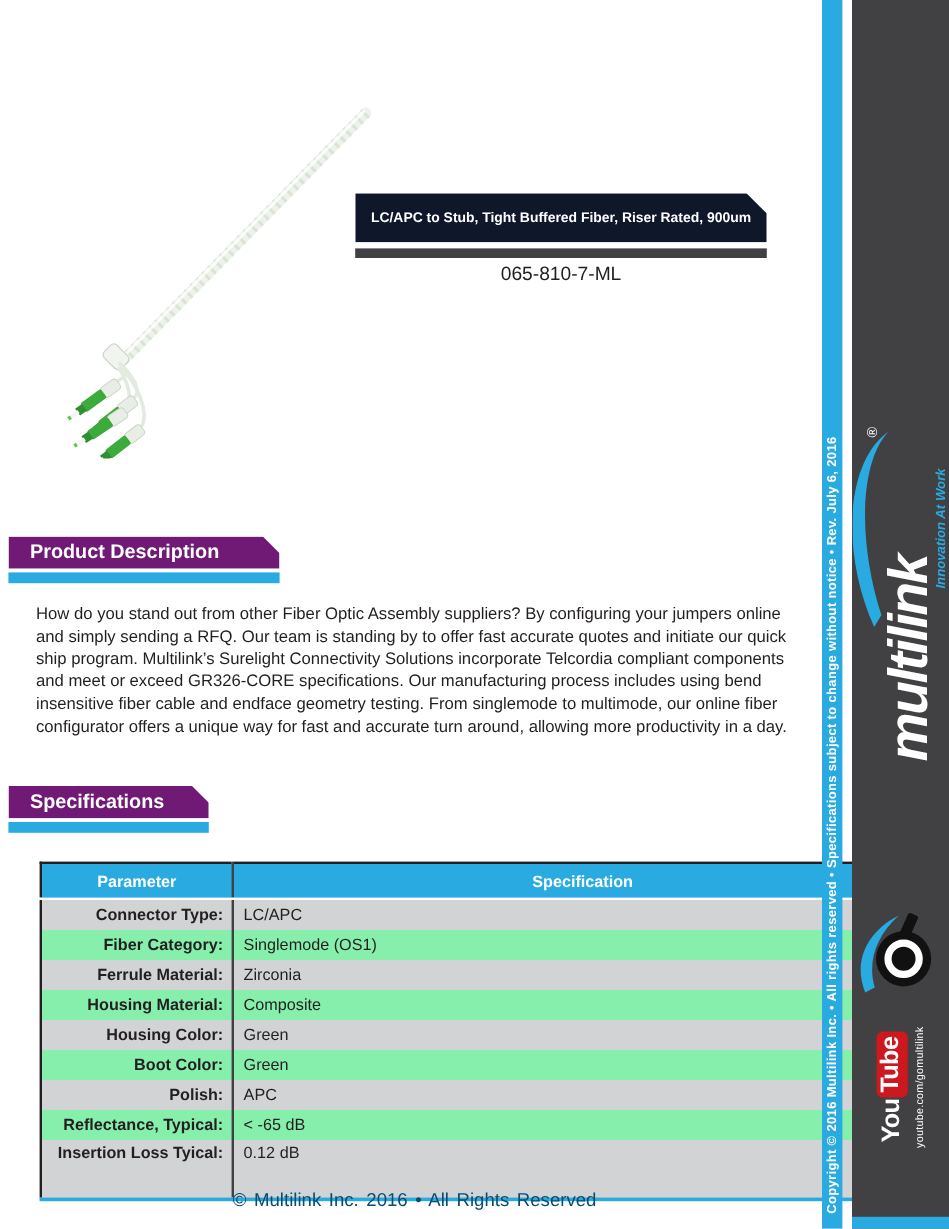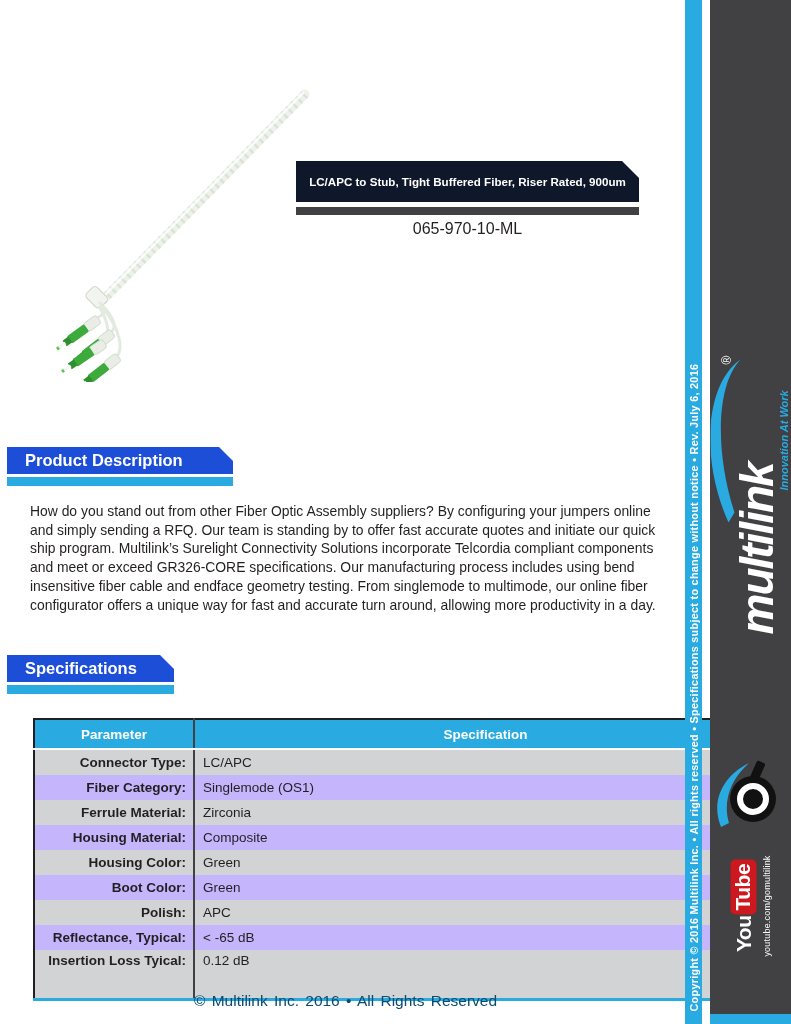--- a/index.html
+++ b/index.html
@@ -31,21 +31,21 @@
   .title-box{
     position:absolute;left:296px;top:161px;width:343px;height:41px;background:#0f172a;
     clip-path:polygon(0 0, calc(100% - 17px) 0, 100% 17px, 100% 100%, 0 100%);
     color:#fff;font-weight:bold;font-size:11.6px;text-align:center;
     display:flex;flex-direction:column;justify-content:center;line-height:16px;
   }
   .title-underbar{position:absolute;left:296px;top:207px;width:343px;height:8px;background:#414042;}
   .part-number{position:absolute;left:296px;top:220px;width:343px;text-align:center;font-size:16px;color:#231F20;}
   
   .sec-head{
-    position:absolute;height:27px;background:#1d4ed8;color:#fff;font-weight:bold;font-size:16.5px;
+    position:absolute;height:27px;background:#701a75;color:#fff;font-weight:bold;font-size:16.5px;
     line-height:27px;padding-left:18px;box-sizing:border-box;
     clip-path:polygon(0 0, calc(100% - 14px) 0, 100% 14px, 100% 100%, 0 100%);
   }
   .sec-bar{position:absolute;height:9px;background:#29ABE2;}
   #pd-head{left:7px;top:447px;width:226px;}
   #pd-bar{left:7px;top:477px;width:226px;}
   #spec-head{left:7px;top:655px;width:167px;}
   #spec-bar{left:7px;top:685px;width:167px;}
   
   .desc{position:absolute;left:30px;top:502px;width:638px;font-size:13.9px;line-height:18.7px;color:#231F20;}
@@ -57,21 +57,21 @@
   }
   .spec-table th{
     background:#29ABE2;color:#fff;font-weight:bold;height:26px;text-align:center;
     border-bottom:2px solid #fff;font-size:13.5px;
   }
   .spec-table td{height:23px;vertical-align:middle;}
   .spec-table td.param{font-weight:bold;text-align:right;padding-right:7px;}
   .spec-table td.spec{padding-left:8px;text-align:left;}
   .spec-table .col2{border-left:2px solid #414042;}
   .row-light td{background:#D1D3D4;}
-  .row-dark td{background:#c4b5fd;}
+  .row-dark td{background:#86efac;}
   .row-tall td{height:44px;vertical-align:top;padding-top:3px;}
   
   .footer{position:absolute;left:33px;top:992px;width:625px;text-align:center;color:#0c4a6e;font-size:15.5px;word-spacing:2px;}
   
   .photo{position:absolute;left:25px;top:82px;width:300px;height:300px;}
 </style>
 </head>
 <body>
 
 <svg class="photo" viewBox="0 0 300 300" aria-hidden="true">
@@ -103,21 +103,21 @@
     <use href="#conn" transform="translate(86,252) rotate(-38)"></use>
     <use href="#conn" transform="translate(78,262) rotate(-34)"></use>
     <use href="#conn" transform="translate(92,276) rotate(-38)"></use>
   </g>
 </svg>
 
 <div class="title-box">
   <div>LC/APC to Stub, Tight Buffered Fiber, Riser Rated, 900um</div>
 </div>
 <div class="title-underbar"></div>
-<div class="part-number">065-970-10-ML</div>
+<div class="part-number">065-810-7-ML</div>
 
 <div class="sec-head" id="pd-head">Product Description</div>
 <div class="sec-bar" id="pd-bar"></div>
 <div class="desc">How do you stand out from other Fiber Optic Assembly suppliers? By configuring your jumpers online and simply sending a RFQ. Our team is standing by to offer fast accurate quotes and initiate our quick ship program. Multilink’s Surelight Connectivity Solutions incorporate Telcordia compliant components and meet or exceed GR326-CORE specifications. Our manufacturing process includes using bend insensitive fiber cable and endface geometry testing. From singlemode to multimode, our online fiber configurator offers a unique way for fast and accurate turn around, allowing more productivity in a day.</div>
 
 <div class="sec-head" id="spec-head">Specifications</div>
 <div class="sec-bar" id="spec-bar"></div>
 
 <table class="spec-table">
   <colgroup>

